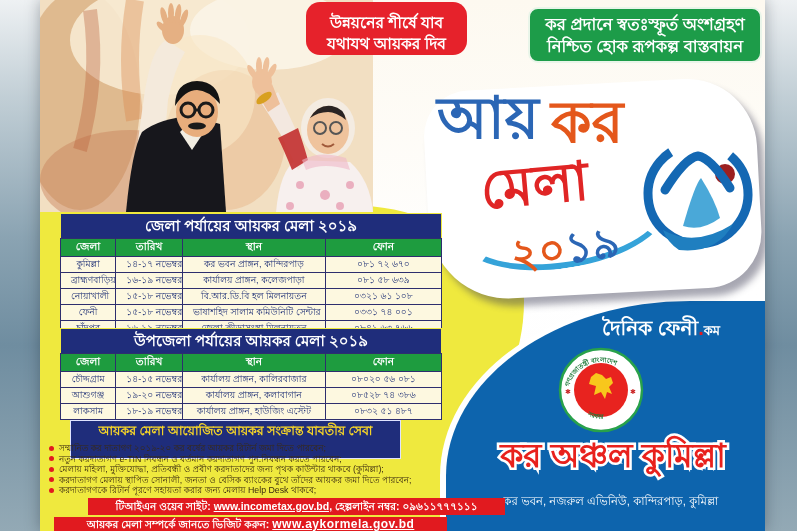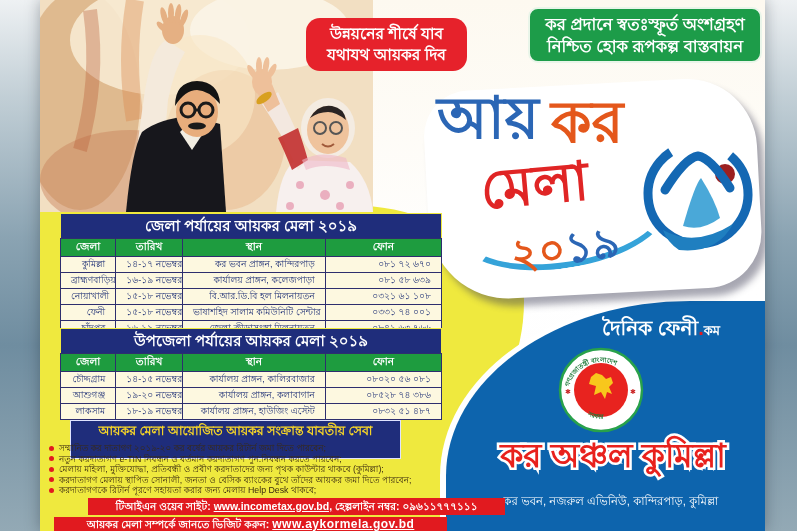--- a/index.html
+++ b/index.html
@@ -21,21 +21,21 @@
   
   .blue-panel{position:absolute;left:400px;top:296px;width:326px;height:235px;
     background:var(--panel_blue,#0d64ad);border-top-left-radius:250px 180px;
     border-top:5px solid #ffffff;border-left:6px solid #ffffff;box-sizing:border-box;}
   
   .photo{position:absolute;left:0;top:0;width:333px;height:212px;}
   .photo svg{display:block;width:100%;height:100%;}
   
   .badge{position:absolute;border-radius:14px;color:#fff;font-weight:bold;
     display:flex;flex-direction:column;justify-content:center;text-align:center;line-height:1.35;}
-  .badge-red{left:266px;top:18px;width:161px;height:53px;background:var(--badge_red,#e6222b);font-size:15.5px;}
+  .badge-red{left:266px;top:2px;width:161px;height:53px;background:var(--badge_red,#e6222b);font-size:15.5px;justify-content:flex-end;}
   .badge-green{left:488px;top:7px;width:234px;height:56px;background:var(--badge_green,#1d9c49);
     font-size:16.5px;border:2px solid #e9f5e9;box-sizing:border-box;border-radius:10px;}
   
   .logo{position:absolute;left:383px;top:80px;width:340px;height:218px;}
   .logo-sticker{position:absolute;inset:4px;background:#fff;border-radius:46px 70px 56px 80px;
     transform:rotate(-3deg);box-shadow:6px 8px 7px rgba(60,60,85,.45);}
   .logo span{position:absolute;font-weight:bold;white-space:nowrap;}
   .w-aay{left:14px;top:-6px;font-size:58px;color:#2b66b5;text-align:center;}
   .w-kor{left:128px;top:-2px;font-size:58px;color:#e4571b;}
   .w-mela{left:58px;top:64px;font-size:54px;color:#e02525;transform:rotate(-5deg);}
@@ -47,21 +47,21 @@
   .logo-icon{position:absolute;left:212px;top:48px;width:126px;height:150px;}
   
   .tbl{position:absolute;width:382px;}
   .tbl1{left:20px;top:213px;}
   .tbl2{left:20px;top:328px;}
   .tbl-title{background:var(--navy,#1f2d7b);color:#fff;font-weight:bold;font-size:15px;
     text-align:center;height:24px;line-height:24px;border:1px solid #efe93e;border-bottom:none;}
   table.fair{border-collapse:collapse;width:100%;table-layout:fixed;}
   table.fair th{background:var(--green,#1e9c3f);color:#fff;font-size:10.5px;font-weight:bold;
     height:15px;padding:0;border:1px solid #2e2e6e;}
-  table.fair td{background:var(--cream_row,#fdf8e0);color:#223377;font-size:9.2px;text-align:right;
+  table.fair td{background:var(--cream_row,#fdf8e0);color:#223377;font-size:9.2px;text-align:center;
     padding:0 10px;border:1px solid #2e2e6e;white-space:nowrap;overflow:hidden;}
   .tbl1 td{height:11px;}
   .tbl2 td{height:12px;}
   
   .svc-head{position:absolute;left:30px;top:420px;width:331px;height:39px;background:var(--navy,#1f2d7b);
     color:#f5d428;font-weight:bold;font-size:12.5px;text-align:center;line-height:21px;
     border:1.5px solid #dfe3ff;box-sizing:border-box;}
   .bullets{position:absolute;left:6px;top:443px;width:420px;margin:0;padding:0;list-style:none;}
   .bullets li{position:relative;padding-left:13px;font-size:8.8px;line-height:10.6px;color:#3a2a10;
     white-space:nowrap;overflow:hidden;}

